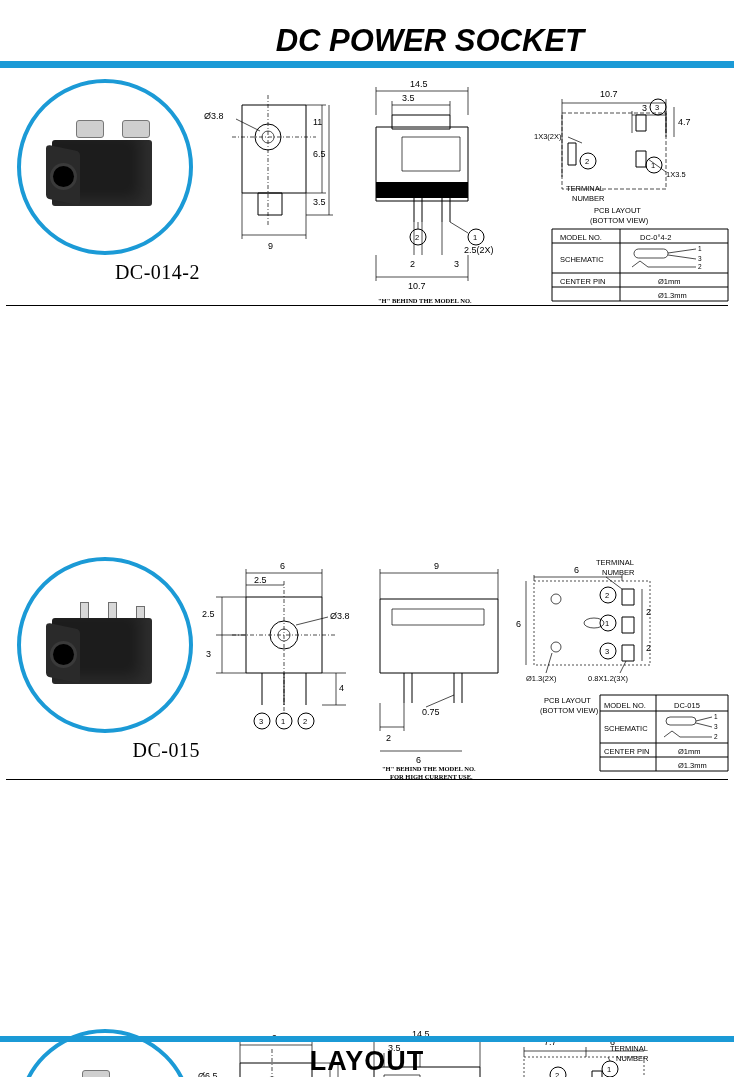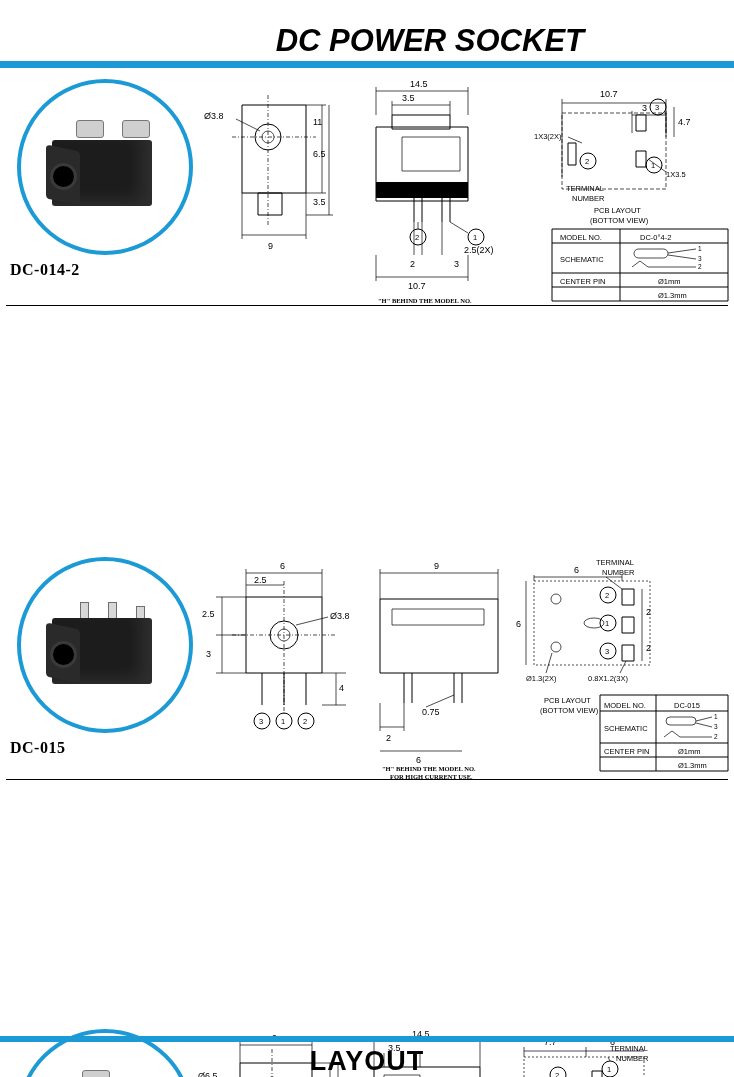--- a/index.html
+++ b/index.html
@@ -79,21 +79,21 @@
   .jack .pin.p3{left:90px;top:4px;}
   .jack .tabL{
     position:absolute;left:30px;top:-4px;width:26px;height:16px;
     background:#cfcfcf;border:1px solid #777;border-radius:3px;
   }
   .jack .tabR{
     position:absolute;left:76px;top:-4px;width:26px;height:16px;
     background:#cfcfcf;border:1px solid #777;border-radius:3px;
   }
   .model-label{
-    text-align:left;font-weight:bold;font-size:16px;
+    text-align:right;font-weight:normal;font-size:20px;
     letter-spacing:.5px;margin-top:6px;
     font-family:"Liberation Serif", serif;
   }
 
   
   .draw{position:absolute;left:196px;top:0;width:536px;}
   svg{display:block;}
   text{font-family:"Liberation Sans", sans-serif;fill:#000;}
   .dim{font-size:9px;}
   .sml{font-size:7.5px;}

